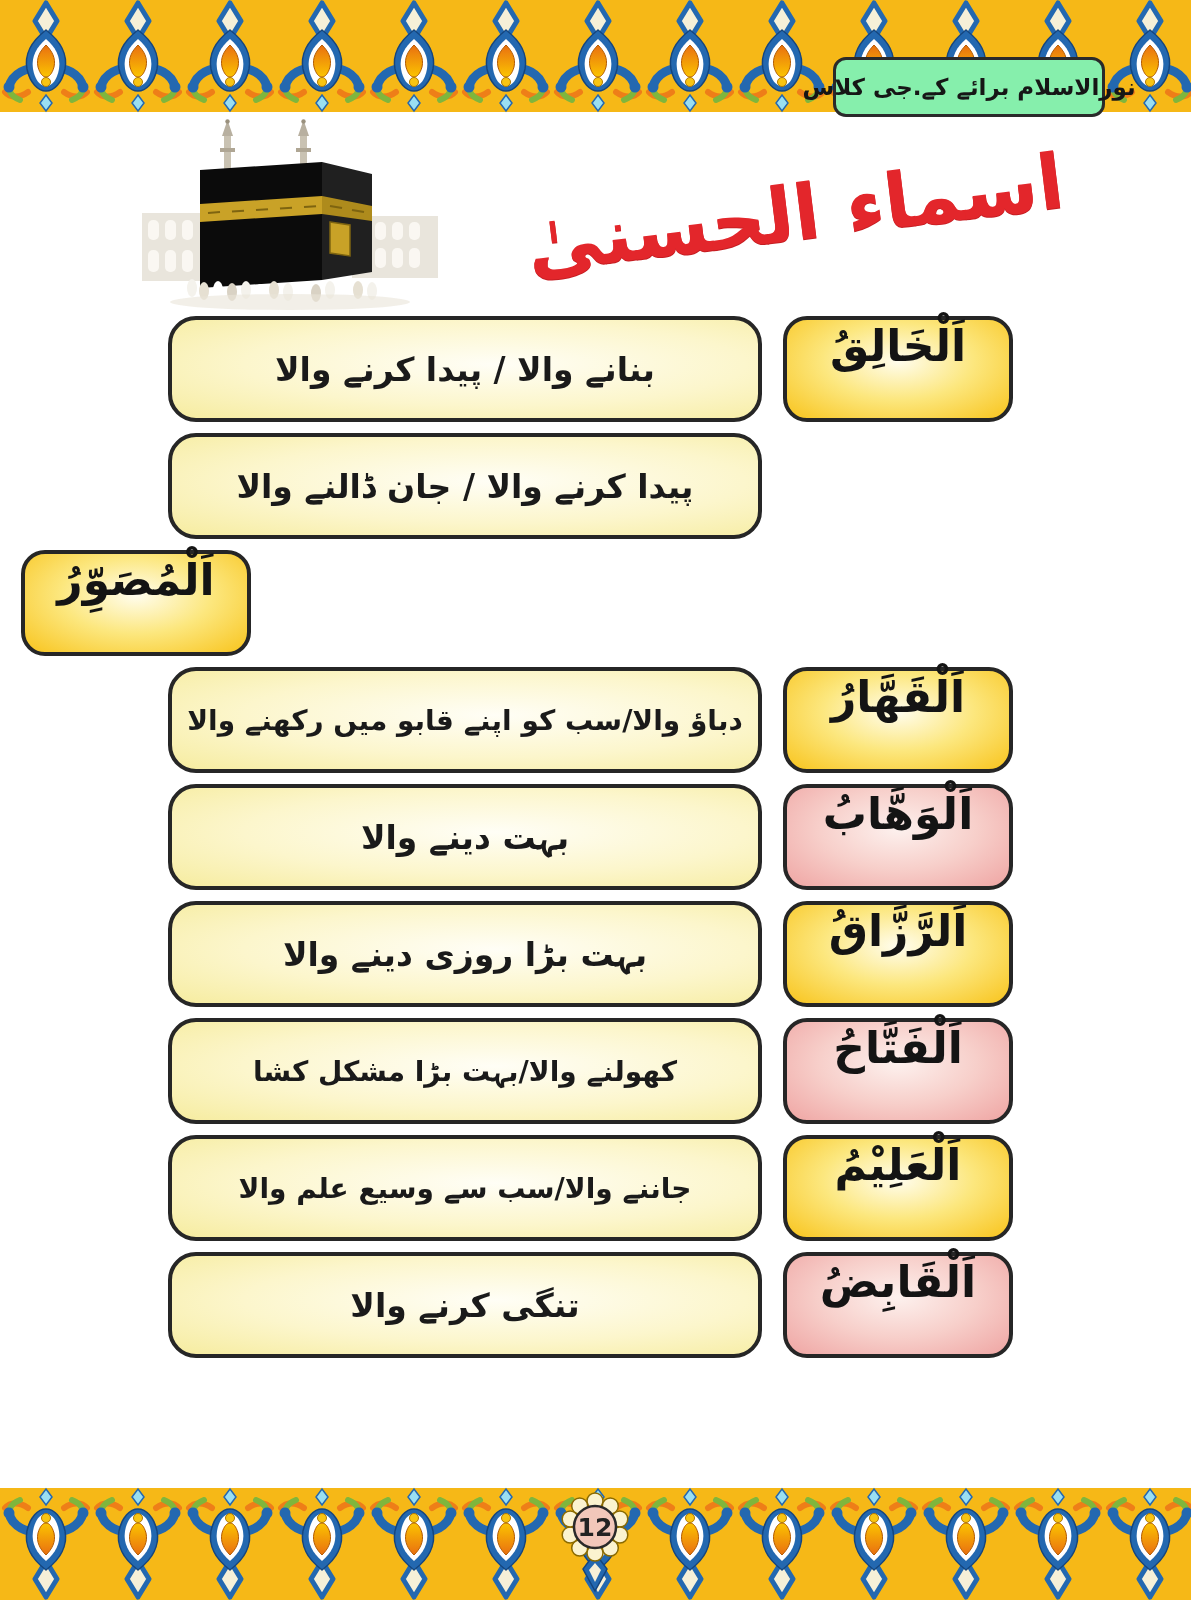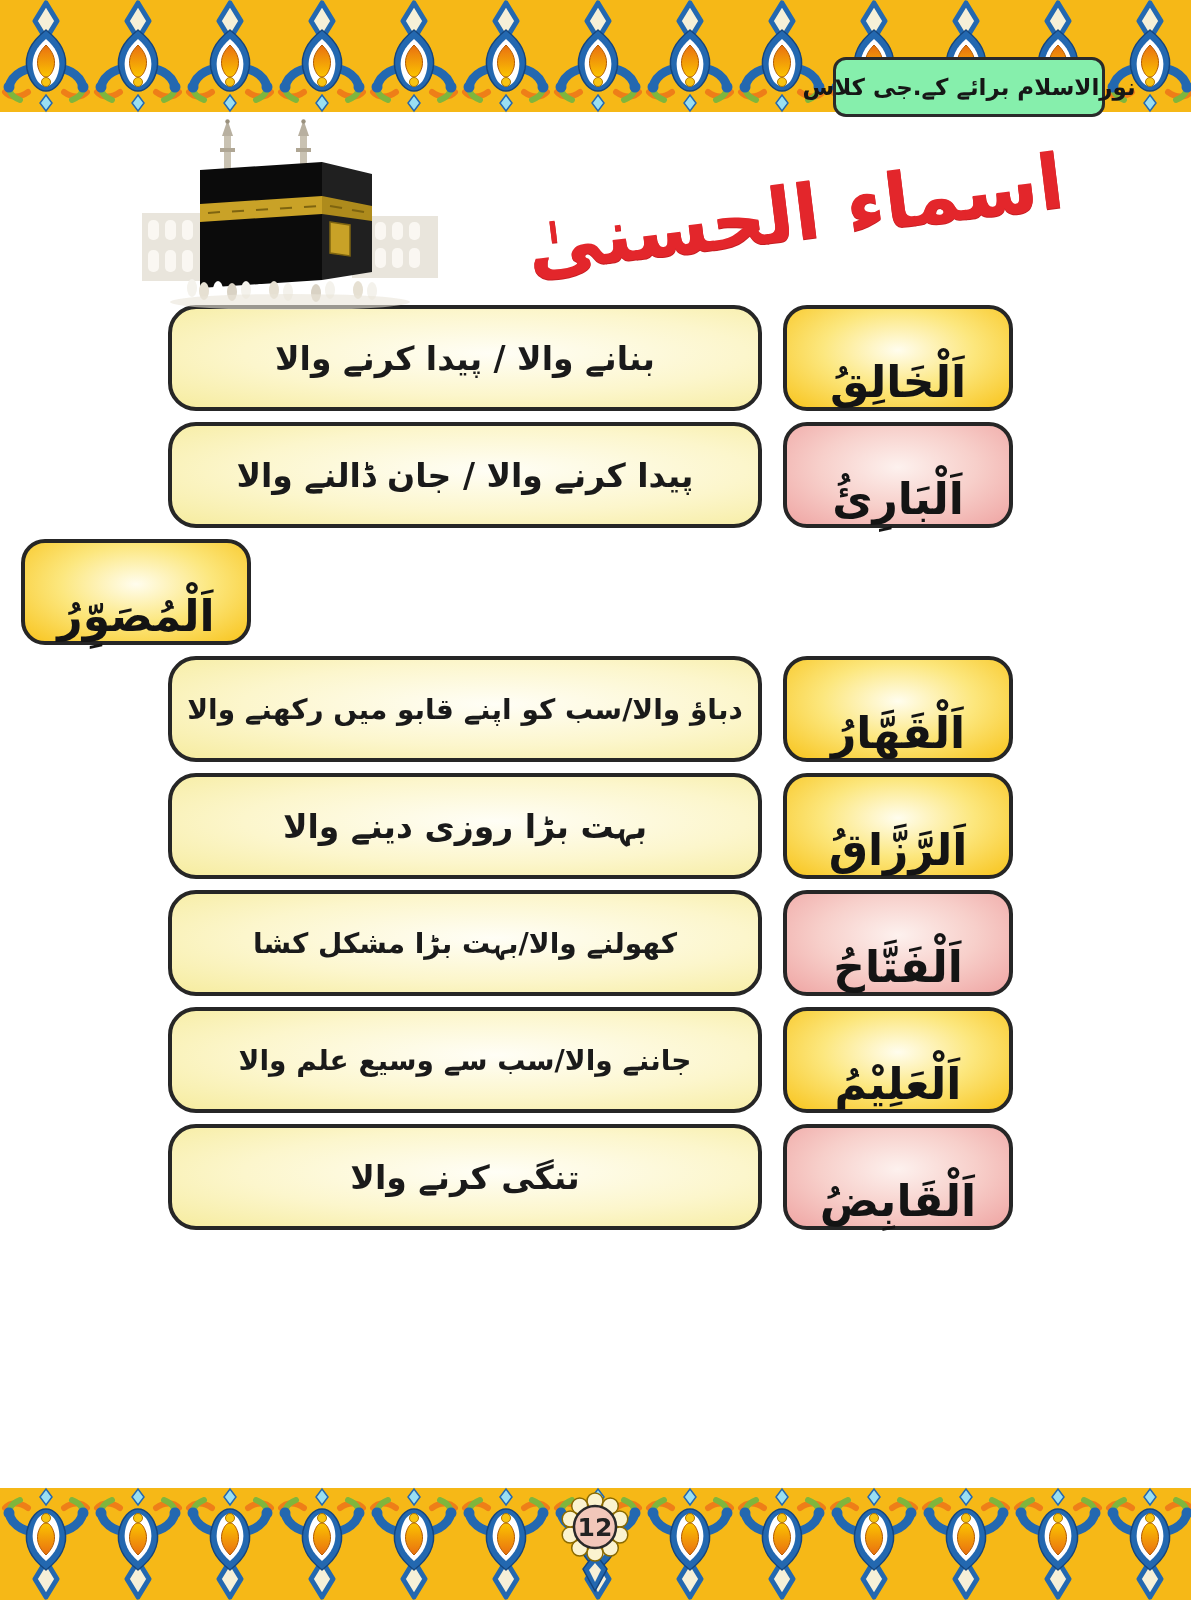--- a/index.html
+++ b/index.html
@@ -27,36 +27,36 @@
     display:flex;align-items:center;justify-content:center;z-index:4;
   }
   #title-wrap .txt{
     direction:rtl;color:#E3262B;font-size:76px;font-weight:bold;
     transform:rotate(-7deg);white-space:nowrap;
     text-shadow:0 1px 0 #c51d22;
   }
   
   #kaaba{position:absolute;left:140px;top:118px;z-index:3;}
   
-  #rows{position:absolute;left:0;top:305px;width:1191px;}
+  #rows{position:absolute;left:0;top:316px;width:1191px;}
   .row{display:flex;height:106px;margin-bottom:11px;}
   .meaning-box{
     margin-left:168px;width:594px;height:106px;box-sizing:border-box;
     border:4px solid #262626;border-radius:28px;
     background:radial-gradient(ellipse at 55% 45%, #fffef6 0%, #fcf6cc 55%, #f6ec9f 100%);
     display:flex;align-items:center;justify-content:center;padding:0 22px;
   }
   .meaning-box .txt{
     direction:rtl;font-size:33px;font-weight:bold;color:#1a1a1a;white-space:nowrap;
   }
   .row.small .meaning-box .txt{font-size:28px;text-align:right;}
   .name-box{
     margin-left:21px;width:230px;height:106px;box-sizing:border-box;
     border:4px solid #262626;border-radius:24px;
-    display:flex;align-items:flex-end;justify-content:center;
+    display:flex;align-items:flex-start;justify-content:center;
   }
   .name-box.yellow{
     background:radial-gradient(ellipse at 50% 42%, #fffdee 0%, #fce77e 48%, #f8c41d 100%);
   }
   .name-box.pink{
     background:radial-gradient(ellipse at 50% 42%, #fdf1ee 0%, #f7cfca 50%, #efa5a3 100%);
   }
   .name-box .txt{
     direction:rtl;font-size:44px;font-weight:bold;color:#141414;white-space:nowrap;
   }
@@ -187,41 +187,46 @@
       </div>
       <div class="name-box yellow">
         <span class="txt">اَلْخَالِقُ</span>
       </div>
     </div>
 
     <div class="row">
       <div class="meaning-box">
         <span class="txt">پیدا کرنے والا / جان ڈالنے والا</span>
       </div>
+    </div>
+
+    <div class="row">
+      <div class="name-box yellow">
+        <span class="txt">اَلْمُصَوِّرُ</span>
+      </div>
+    </div>
+
+
+    <div class="row small">
+      <div class="meaning-box">
+        <span class="txt">دباؤ والا/سب کو اپنے قابو میں رکھنے والا</span>
+      </div>
+      <div class="name-box yellow">
+        <span class="txt">اَلْقَهَّارُ</span>
+      </div>
+    </div>
+
+    <div class="row">
+      <div class="meaning-box">
+        <span class="txt">بہت دینے والا</span>
+      </div>
       <div class="name-box pink">
-        <span class="txt">اَلْبَارِئُ</span>
-      </div>
-    </div>
-
-    <div class="row">
-      <div class="name-box yellow">
-        <span class="txt">اَلْمُصَوِّرُ</span>
-      </div>
-    </div>
-
-
-    <div class="row small">
-      <div class="meaning-box">
-        <span class="txt">دباؤ والا/سب کو اپنے قابو میں رکھنے والا</span>
-      </div>
-      <div class="name-box yellow">
-        <span class="txt">اَلْقَهَّارُ</span>
-      </div>
-    </div>
-
+        <span class="txt">اَلْوَهَّابُ</span>
+      </div>
+    </div>
 
     <div class="row">
       <div class="meaning-box">
         <span class="txt">بہت بڑا روزی دینے والا</span>
       </div>
       <div class="name-box yellow">
         <span class="txt">اَلرَّزَّاقُ</span>
       </div>
     </div>
 

